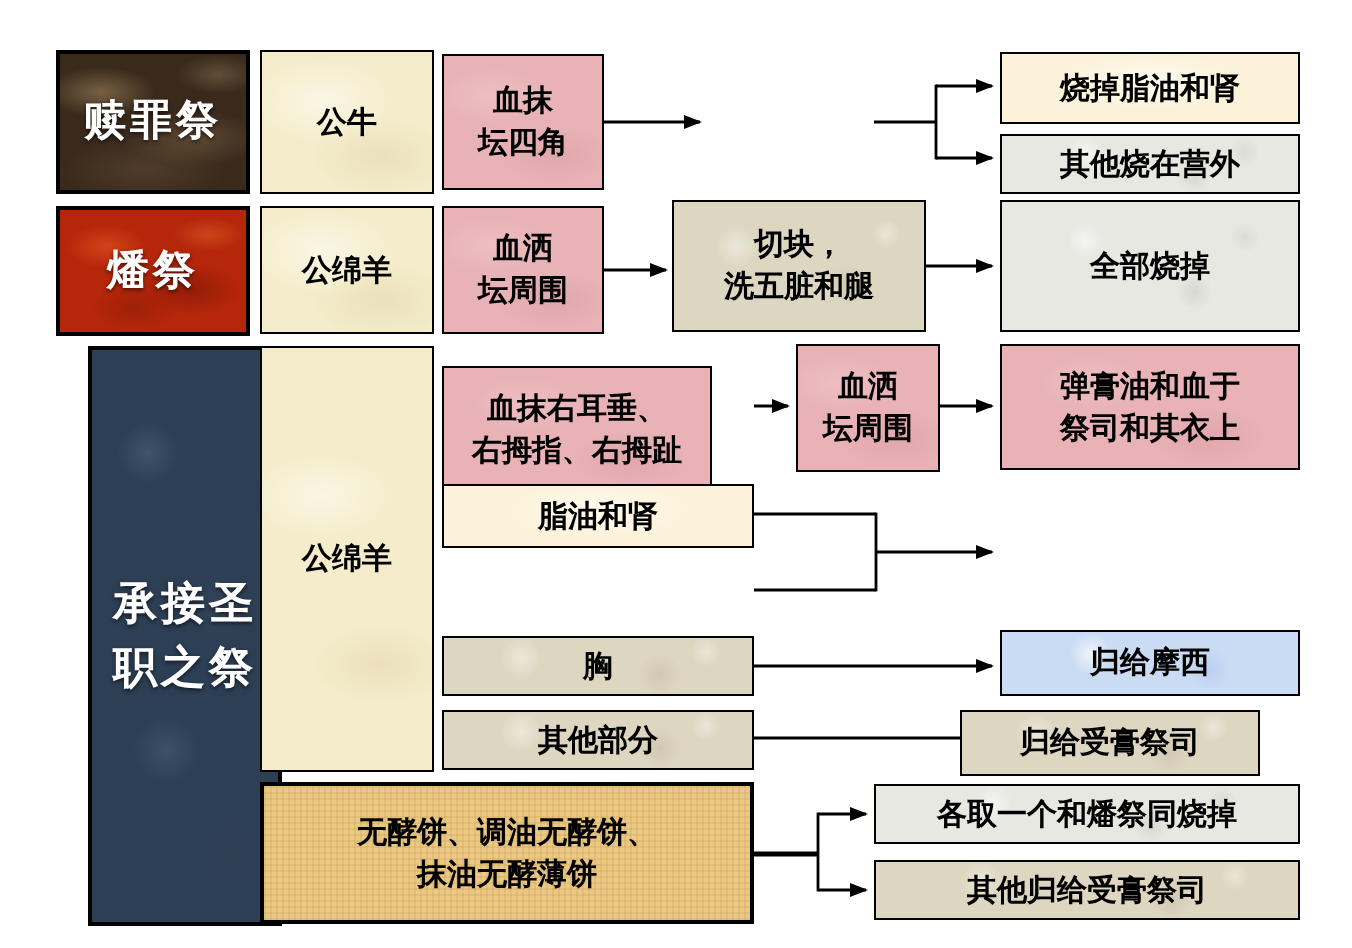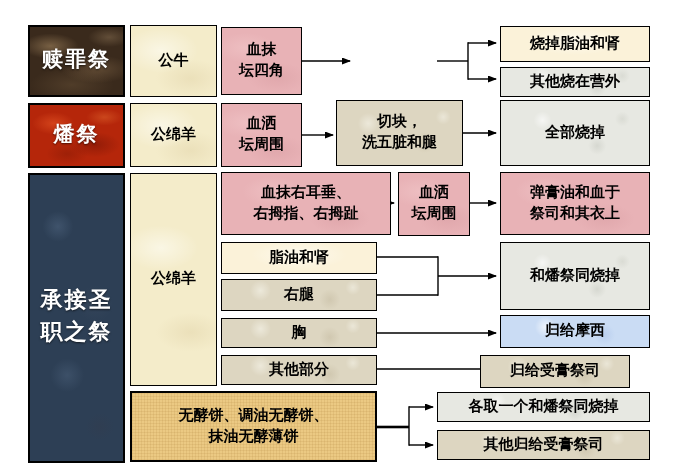--- a/index.html
+++ b/index.html
@@ -1,20 +1,20 @@
 <!DOCTYPE html>
 <html><head>
 <meta charset="utf-8">
 <style>
   html,body{margin:0;padding:0;background:#fff;}
   #stage{
     position:relative;
     width:676px;height:474px;
     background:#ffffff;
-    font-family:Liberation Mono, monospace;
+    font-family:Liberation Sans, sans-serif;
     overflow:hidden;
   }
   .box{
     position:absolute;
     box-sizing:border-box;
     border:1px solid #000;
     display:flex;align-items:center;justify-content:center;
     text-align:center;
     font-weight:bold;
     font-size:15px;
@@ -47,20 +47,21 @@
       radial-gradient(ellipse 26px 12px at 80% 20%, rgba(230,110,50,.45), transparent 70%),
       radial-gradient(ellipse 30px 16px at 40% 80%, rgba(130,25,5,.45), transparent 70%);
   }
   .t-navy{
     background-color:#2d3f55;
     background-image:
       radial-gradient(circle 22px at 30% 18%, rgba(110,135,165,.28), transparent 70%),
       radial-gradient(circle 26px at 70% 45%, rgba(60,75,95,.45), transparent 70%),
       radial-gradient(circle 24px at 40% 70%, rgba(115,140,170,.22), transparent 70%),
       radial-gradient(circle 20px at 75% 88%, rgba(50,60,78,.5), transparent 70%);
+    margin-left: 16px;
   }
   .t-cream{
     background-color:#f4ecca;
     background-image:
       radial-gradient(ellipse 50px 30px at 35% 35%, rgba(255,255,250,.55), transparent 75%),
       radial-gradient(ellipse 46px 26px at 70% 75%, rgba(226,212,170,.5), transparent 75%);
   }
   .t-lightcream{
     background-color:#fbf2d9;
     background-image:radial-gradient(ellipse 60px 18px at 50% 40%, rgba(255,255,252,.6), transparent 80%);
@@ -149,29 +150,27 @@
   <div class="box t-cream" style="left:130px;top:103px;width:87px;height:64px">公绵羊</div>
   <div class="box t-pink" style="left:221px;top:103px;width:81px;height:64px">血洒
 坛周围</div>
   <div class="box t-tan" style="left:336px;top:100px;width:127px;height:66px">切块，
 洗五脏和腿</div>
   <div class="box t-gray" style="left:500px;top:100px;width:150px;height:66px">全部烧掉</div>
 
   <div class="box label label-tall t-navy" style="left:28px;top:173px;width:97px;height:290px">承接圣
 职之祭</div>
   <div class="box t-cream" style="left:130px;top:173px;width:87px;height:213px">公绵羊</div>
-  <div class="box t-pink" style="left:221px;top:172px;width:170px;height:63px">血抹右耳垂、
+  <div class="box t-pink" style="left:221px;top:183px;width:135px;height:63px">血抹右耳垂、
 右拇指、右拇趾</div>
   <div class="box t-pink" style="left:398px;top:172px;width:72px;height:64px">血洒
 坛周围</div>
   <div class="box t-pink" style="left:500px;top:172px;width:150px;height:63px">弹膏油和血于
 祭司和其衣上</div>
   <div class="box t-lightcream" style="left:221px;top:242px;width:156px;height:32px">脂油和肾</div>
-  <div class="box t-tan" style="left:221px;top:279px;width:156px;height:32px">右腿</div>
-  <div class="box t-gray" style="left:500px;top:242px;width:150px;height:68px">和燔祭同烧掉</div>
   <div class="box t-tan" style="left:221px;top:318px;width:156px;height:30px">胸</div>
   <div class="box t-blue" style="left:500px;top:315px;width:150px;height:33px">归给摩西</div>
   <div class="box t-tan" style="left:221px;top:355px;width:156px;height:30px">其他部分</div>
   <div class="box t-tan" style="left:480px;top:355px;width:150px;height:33px">归给受膏祭司</div>
   <div class="box t-gold" style="left:130px;top:391px;width:247px;height:71px">无酵饼、调油无酵饼、
 抹油无酵薄饼</div>
   <div class="box t-gray" style="left:437px;top:392px;width:213px;height:30px">各取一个和燔祭同烧掉</div>
   <div class="box t-tan" style="left:437px;top:430px;width:213px;height:30px">其他归给受膏祭司</div>
 
 </div>

